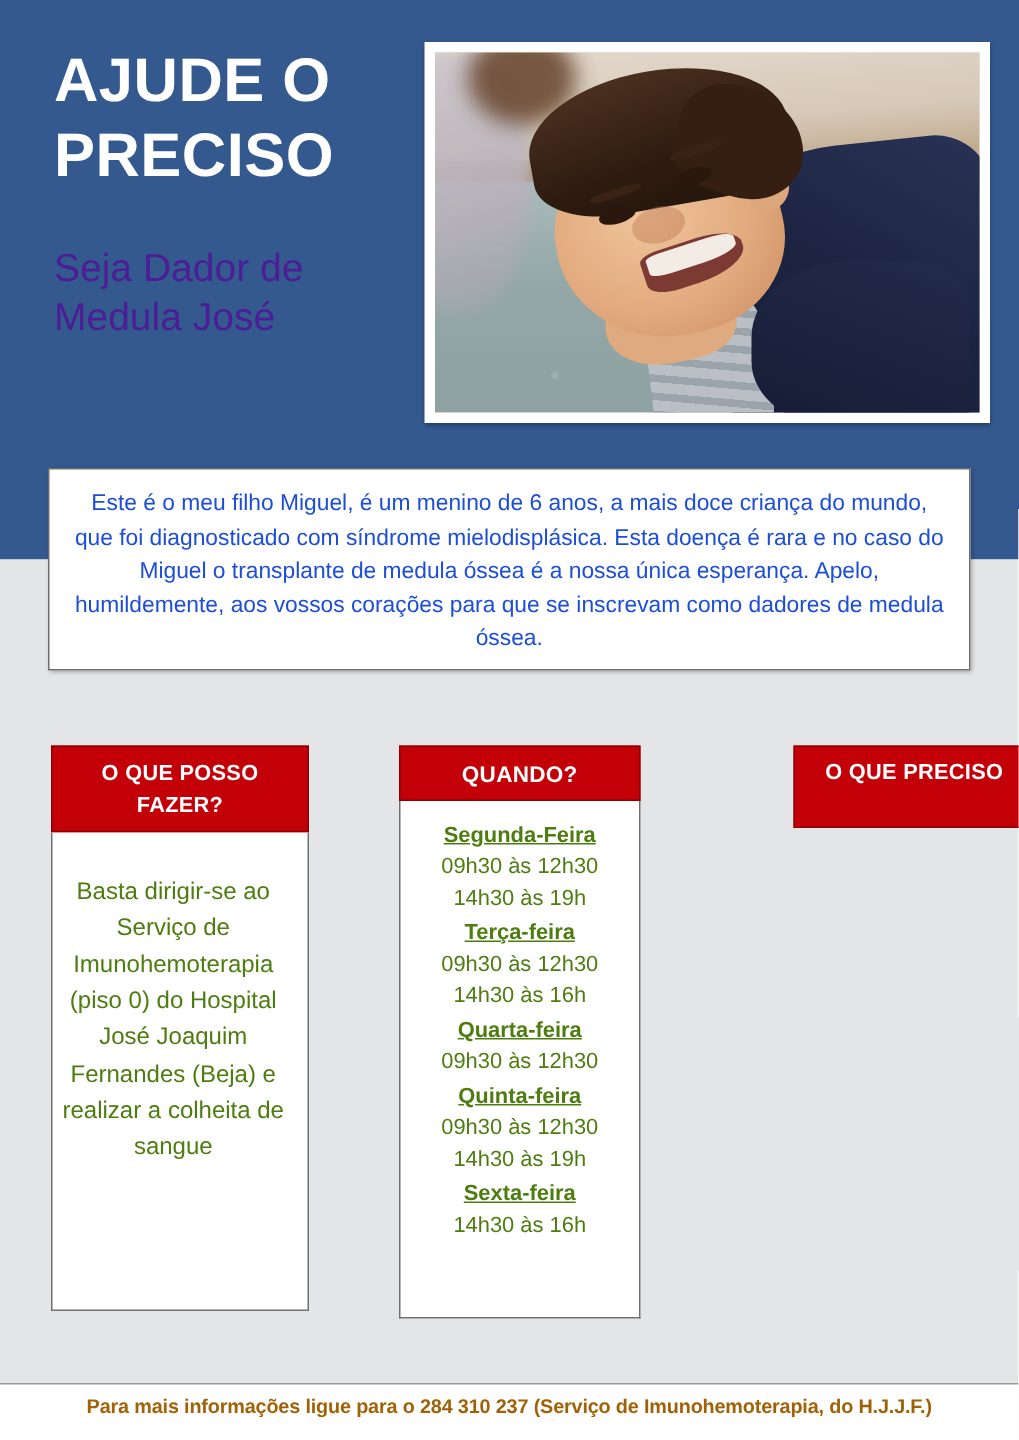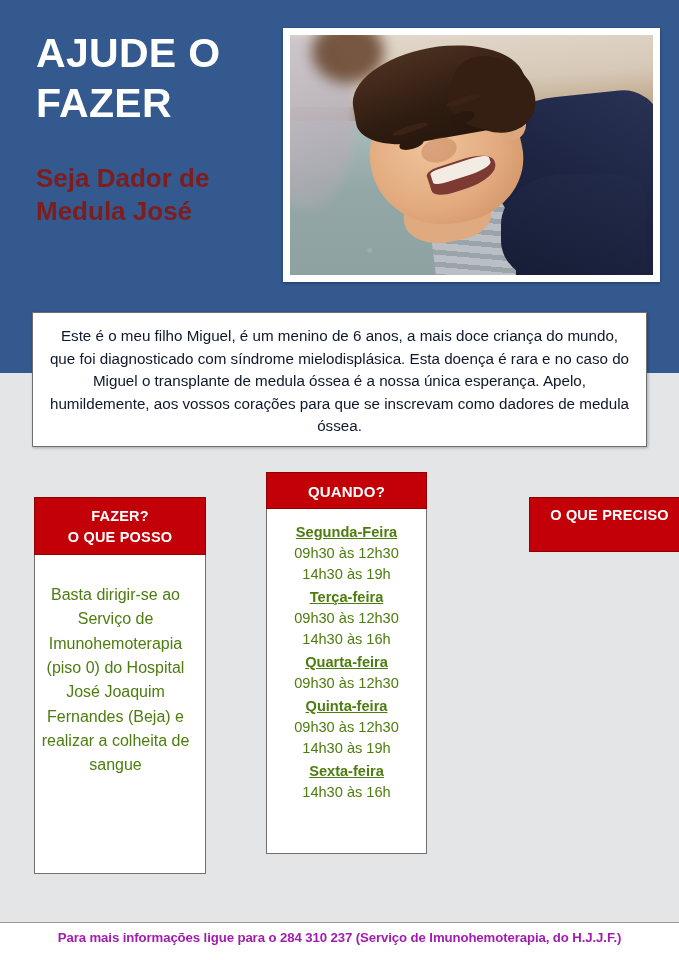--- a/index.html
+++ b/index.html
@@ -57,22 +57,22 @@
   .headline-main {
     font-size: 41px;
     font-weight: bold;
     color: #ffffff;
     line-height: 1.22;
     letter-spacing: 0.3px;
   }
   .headline-sub {
     margin-top: 34px;
     font-size: 26px;
-    font-weight: bold;
-    color: #7f1d1d;
+    font-weight: normal;
+    color: #4c1d95;
     line-height: 1.28;
   }
 
   
   .photo-frame {
     position: absolute;
     left: 283px;
     top: 28px;
     width: 377px;
     height: 254px;
@@ -217,21 +217,21 @@
     height: 135px;
     background: #ffffff;
     border: 1px solid #6f6f6f;
     box-sizing: border-box;
     padding: 12px 14px 0 14px;
     box-shadow: 1px 1px 3px rgba(0,0,0,0.28);
   }
   .intro-text {
     font-size: 15.2px;
     line-height: 1.48;
-    color: #0f172a;
+    color: #1d4ed8;
     text-align: center;
   }
 
   
   .col {
     position: absolute;
   }
   .col-head {
     background: #c30008;
     color: #ffffff;
@@ -249,21 +249,21 @@
     text-align: center;
     color: #4d7c0f;
   }
 
   
   #col1 { left: 34px; top: 497px; width: 172px; }
   #col1 .col-head { height: 58px; font-size: 14.5px; line-height: 1.45; padding-top: 8px; }
   #col1 .col-body { height: 319px; padding: 28px 10px 0 1px; font-size: 16px; line-height: 1.52; }
 
   
-  #col2 { left: 266px; top: 472px; width: 161px; }
+  #col2 { left: 266px; top: 497px; width: 161px; }
   #col2 .col-head { height: 37px; font-size: 15px; line-height: 37px; }
   #col2 .col-body { height: 345px; padding: 8px 6px 0 6px; font-size: 14.6px; }
   #col2 .day { font-weight: bold; text-decoration: underline; margin: 7px 0 4px 0; font-size: 14.6px; }
   #col2 .slot { margin: 5px 0; }
 
   
   #col3 { left: 486px; top: 497px; width: 161px; padding-left: 43px; }
   #col3 .col-head { height: 55px; font-size: 14.5px; line-height: 1.45; padding-top: 7px; }
   #col3 .col-body { height: 327px; padding: 18px 11px 0 11px; font-size: 15px; line-height: 1.42; }
   #col3 .req { margin-bottom: 14px; }
@@ -271,37 +271,37 @@
 
   
   .footer-text {
     position: absolute;
     left: 0;
     top: 930px;
     width: 679px;
     text-align: center;
     font-size: 13.2px;
     font-weight: bold;
-    color: #a21caf;
+    color: #a16207;
     letter-spacing: -0.1px;
   }
 </style>
 </head>
 <body>
 
 <div id="poster">
 
   <div class="band-blue"></div>
   <div class="band-gray"></div>
   <div class="band-footer"></div>
 
   <div class="headline-block">
     <div class="headline-main">
       <div>AJUDE O</div>
-      <div>FAZER</div>
+      <div>PRECISO</div>
     </div>
     <div class="headline-sub">
       <div>Seja Dador de</div>
       <div>Medula José</div>
     </div>
   </div>
 
   <div class="photo-frame">
     <div class="photo" aria-label="Menino Miguel sorridente deitado num tapete, com camisola com capuz azul-escura">
       <div class="ph-wall"></div>
@@ -327,22 +327,22 @@
       <div class="ph-hoodie2"></div>
     </div>
   </div>
 
   <div class="intro-box">
     <div class="intro-text">Este é o meu filho Miguel, é um menino de 6 anos, a mais doce criança do mundo, que foi diagnosticado com síndrome mielodisplásica. Esta doença é rara e no caso do Miguel o transplante de medula óssea é a nossa única esperança. Apelo, humildemente, aos vossos corações para que se inscrevam como dadores de medula óssea.</div>
   </div>
 
   <div class="col" id="col1">
     <div class="col-head">
+      <div>O QUE POSSO</div>
       <div>FAZER?</div>
-      <div>O QUE POSSO</div>
     </div>
     <div class="col-body">Basta dirigir-se ao Serviço de Imunohemoterapia (piso 0) do Hospital José Joaquim Fernandes (Beja) e realizar a colheita de sangue</div>
   </div>
 
   <div class="col" id="col2">
     <div class="col-head">QUANDO?</div>
     <div class="col-body">
       <div>
         <div class="day">Segunda-Feira</div>
         <div class="slot">09h30 às 12h30</div>

